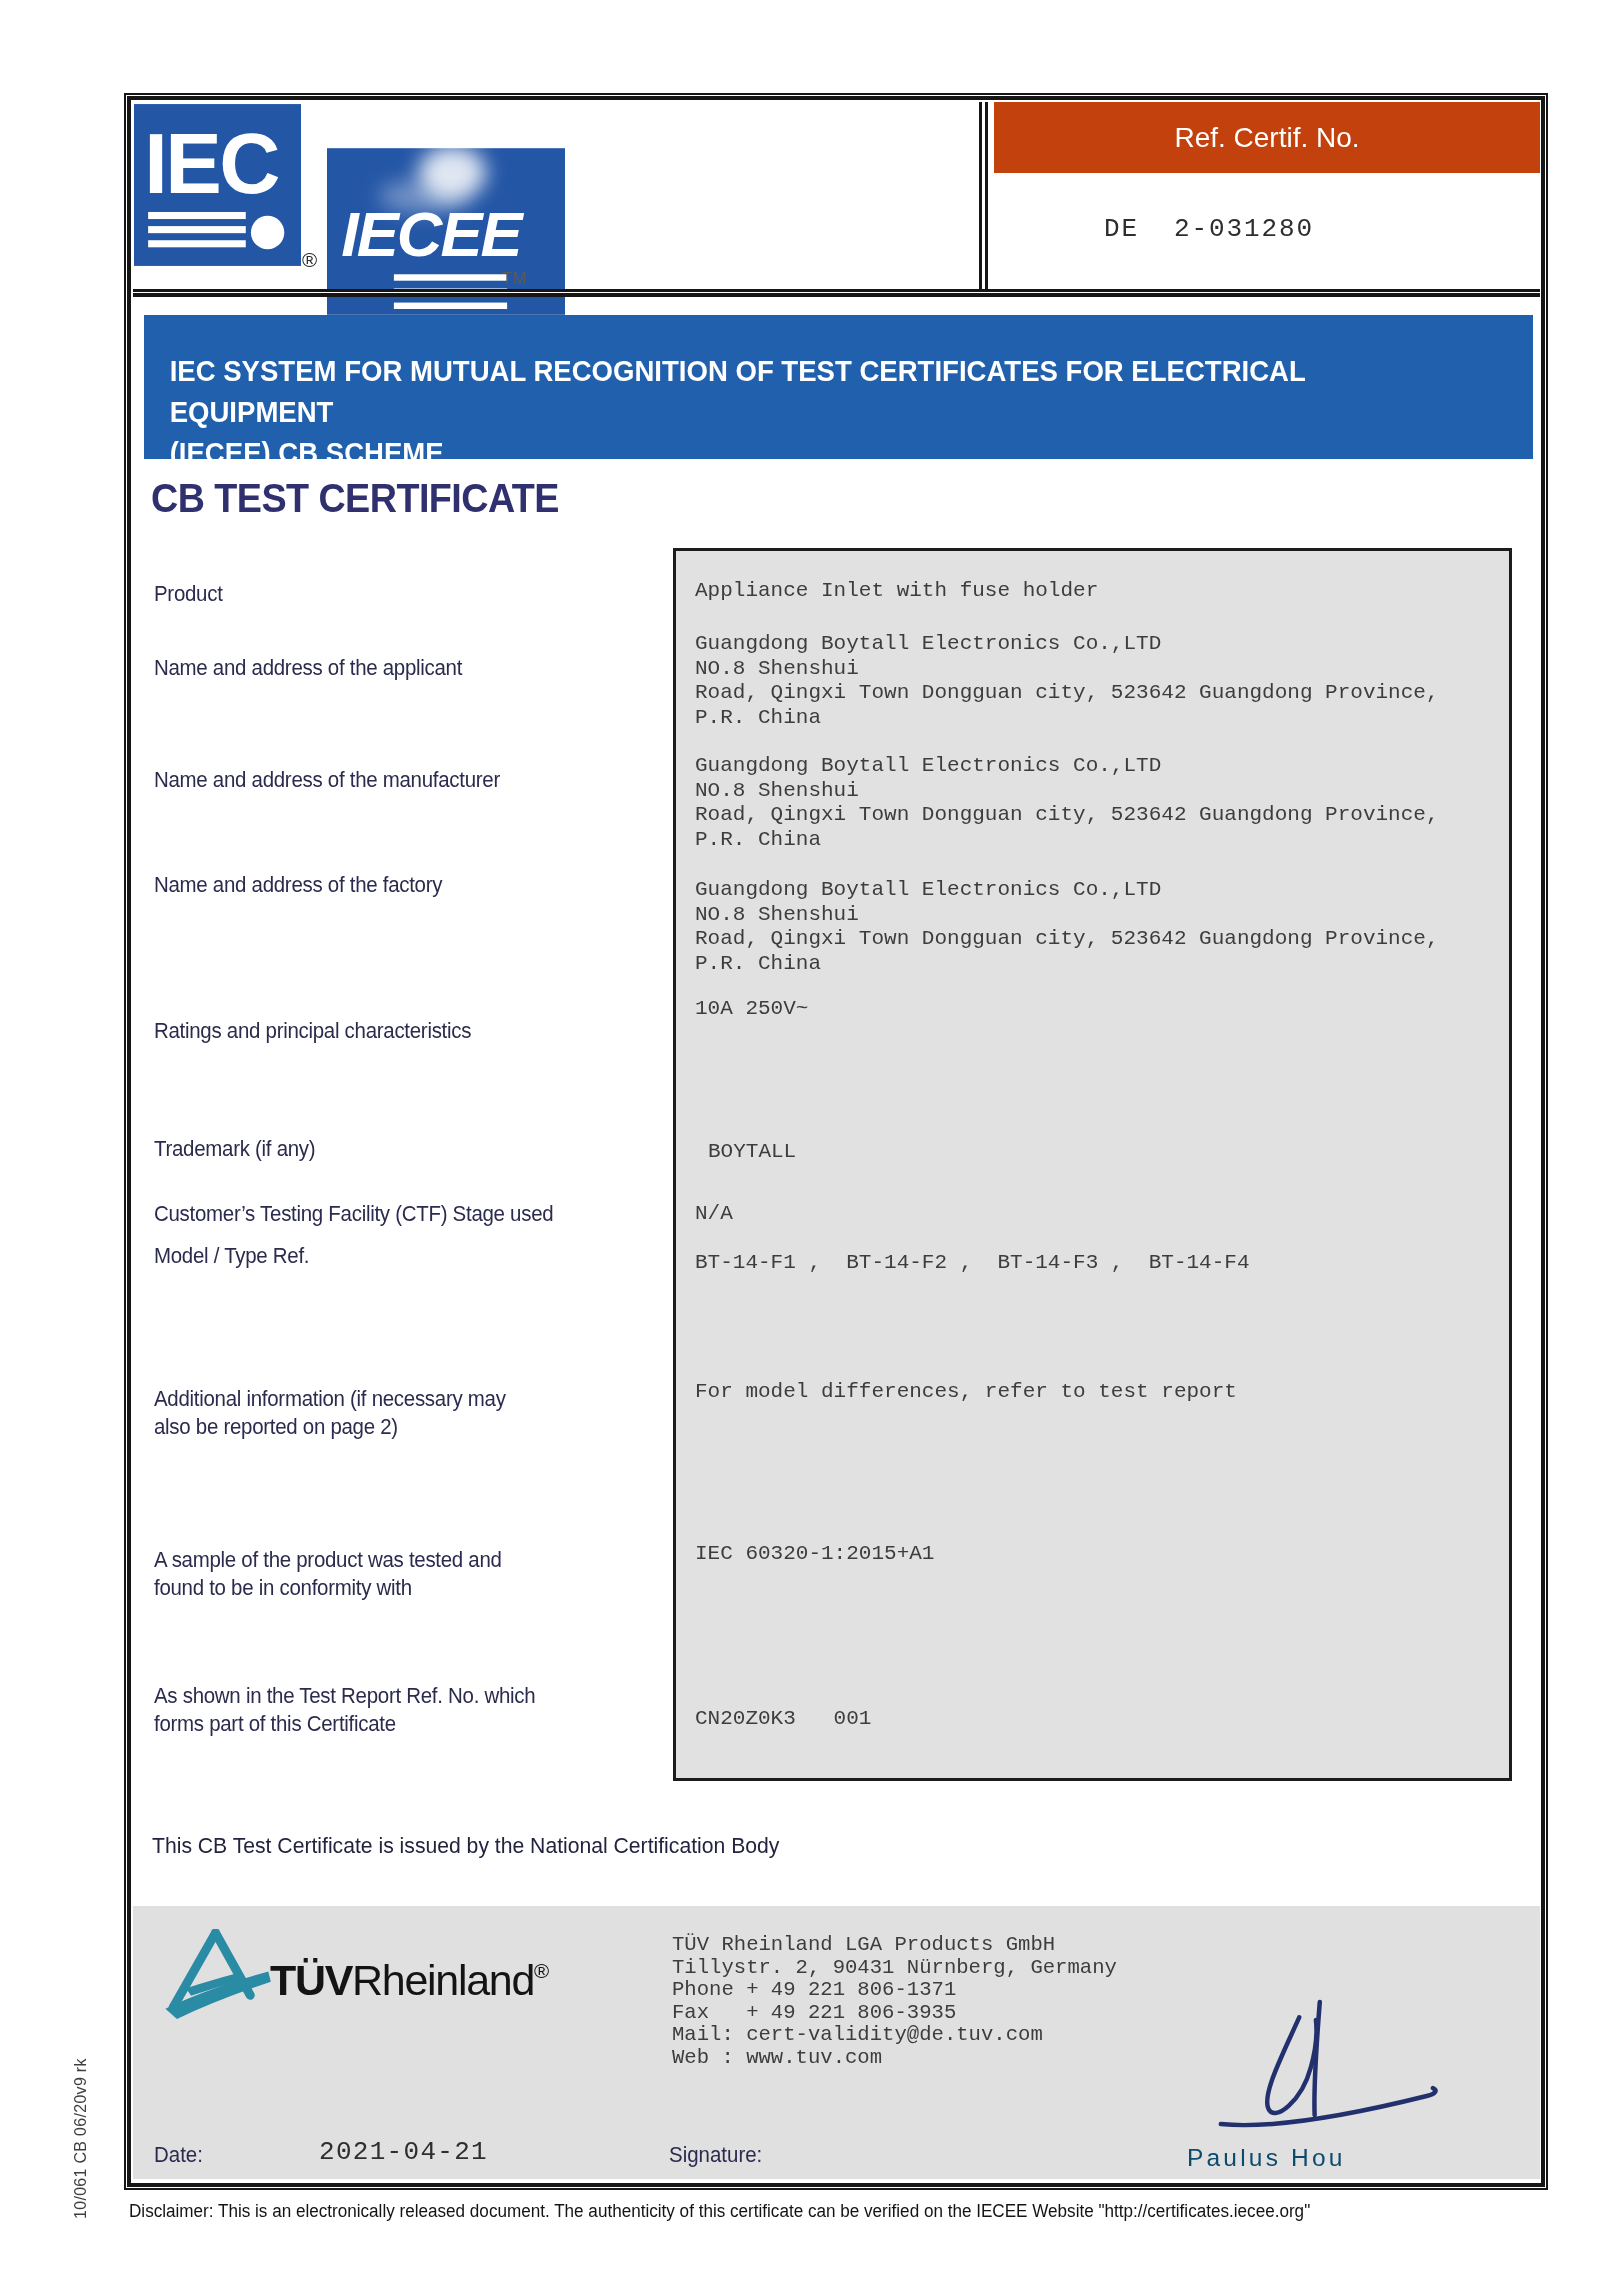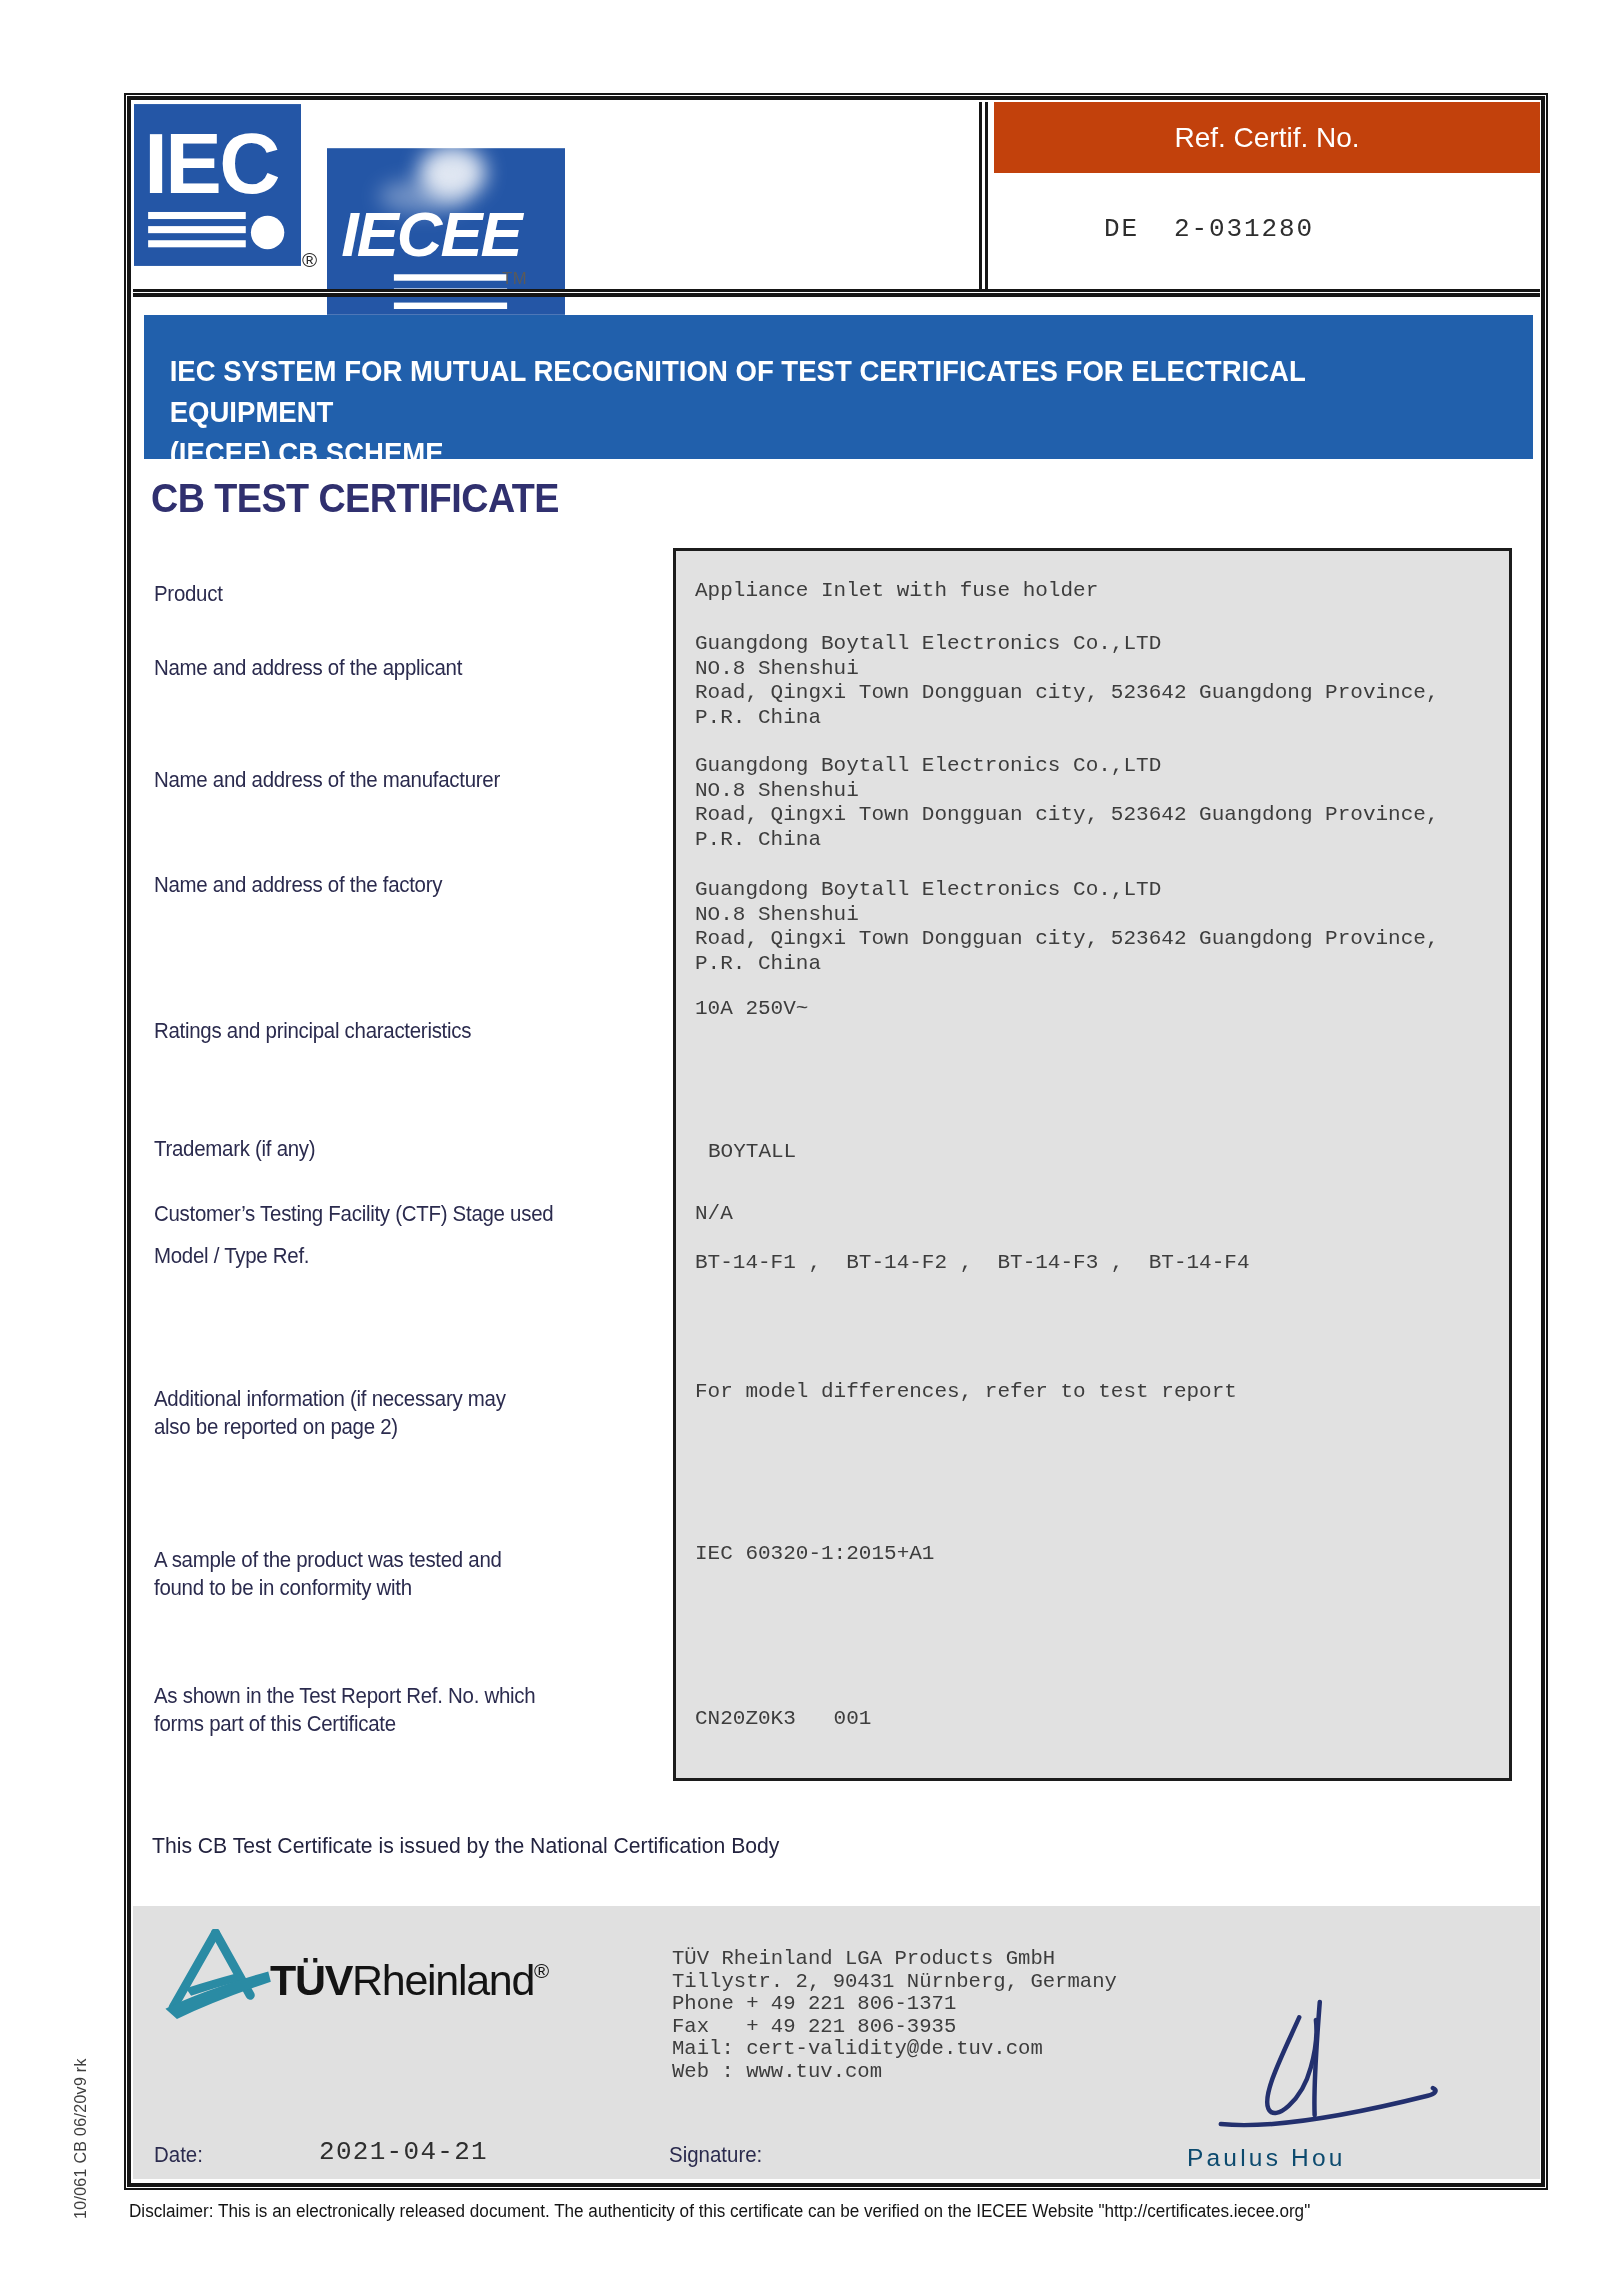--- a/index.html
+++ b/index.html
@@ -63,21 +63,21 @@
     transform:scaleX(0.94); transform-origin:0 0; white-space:nowrap; }
 
   
   .footer-band { position:absolute; left:133px; top:1906px; width:1407px; height:273px; background:#e0e0e0; }
   .tuv-triangle { position:absolute; left:160px; top:1929px; width:113px; height:90px; }
   .tuv-wordmark { position:absolute; left:270px; top:1956px; font-size:43px; color:#141414;
     letter-spacing:-1.3px; white-space:nowrap; }
   .tuv-bold { font-weight:bold;margin-top:43px; }
   .tuv-reg { font-size:20.6px; vertical-align:16.7px; letter-spacing:0; }
   .ncb-address { position:absolute; left:672px; top:1934px; font-family:"Liberation Mono", monospace;
-    font-size:20.6px; color:#3d3d3d; line-height:22.5px; white-space:pre-wrap;margin-top:14px; }
+    font-size:20.6px; color:#3d3d3d; line-height:22.5px; white-space:pre-wrap; }
   .signature-svg { position:absolute; left:1145px; top:1998px; width:302px; height:132px; }
 
   .date-label { position:absolute; left:154px; top:2142px; font-size:22px; color:#2b2b4e;
     transform:scaleX(0.93); transform-origin:0 0; }
   .date-value { position:absolute; left:319px; top:2137px; font-family:"Liberation Mono", monospace;
     font-size:26px; color:#2e2e2e; letter-spacing:1.3px; }
   .sig-label { position:absolute; left:669px; top:2142px; font-size:22px; color:#2b2b4e;
     transform:scaleX(0.93); transform-origin:0 0; }
   .sig-name { position:absolute; left:1187px; top:2144px; font-family:Liberation Sans, sans-serif;
     font-size:24.5px; color:#0c4a6e; letter-spacing:3.2px; }

